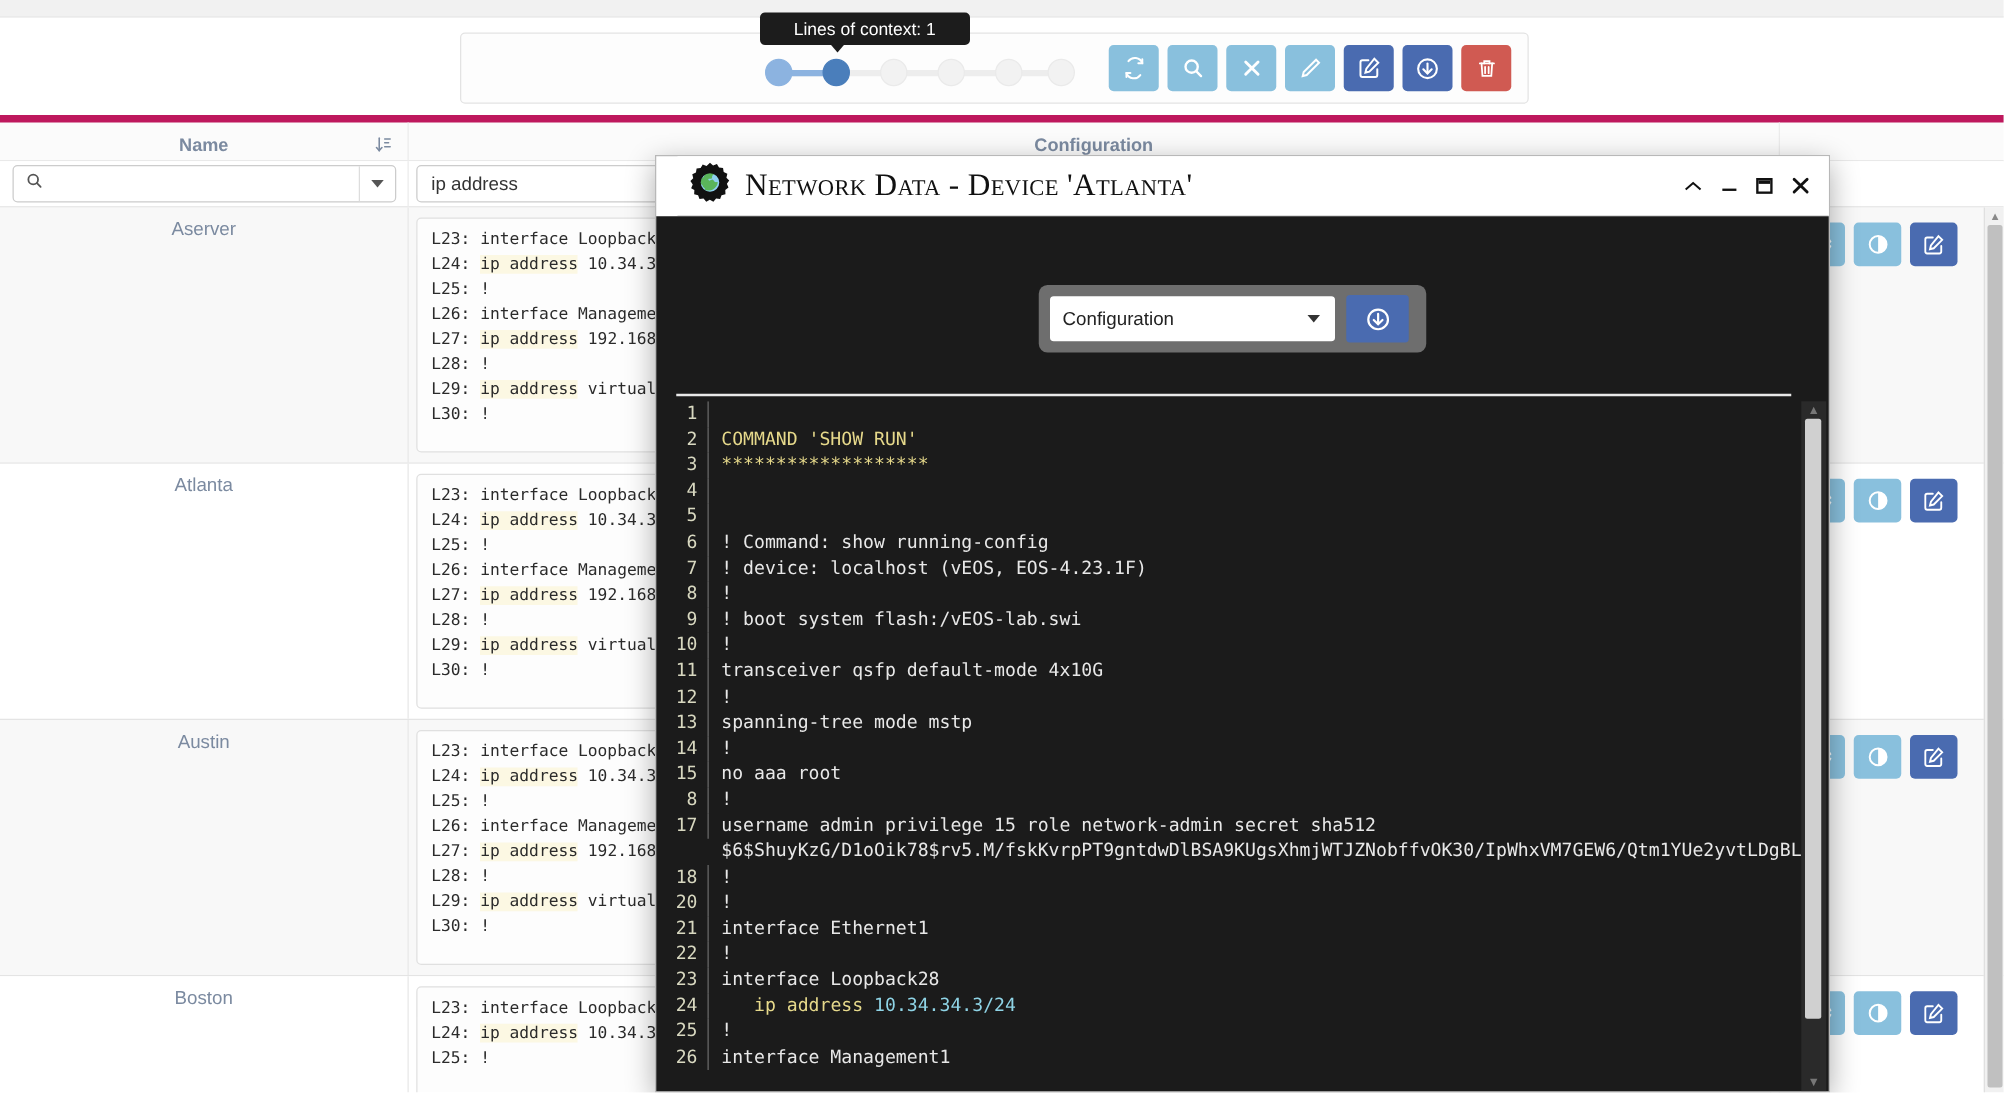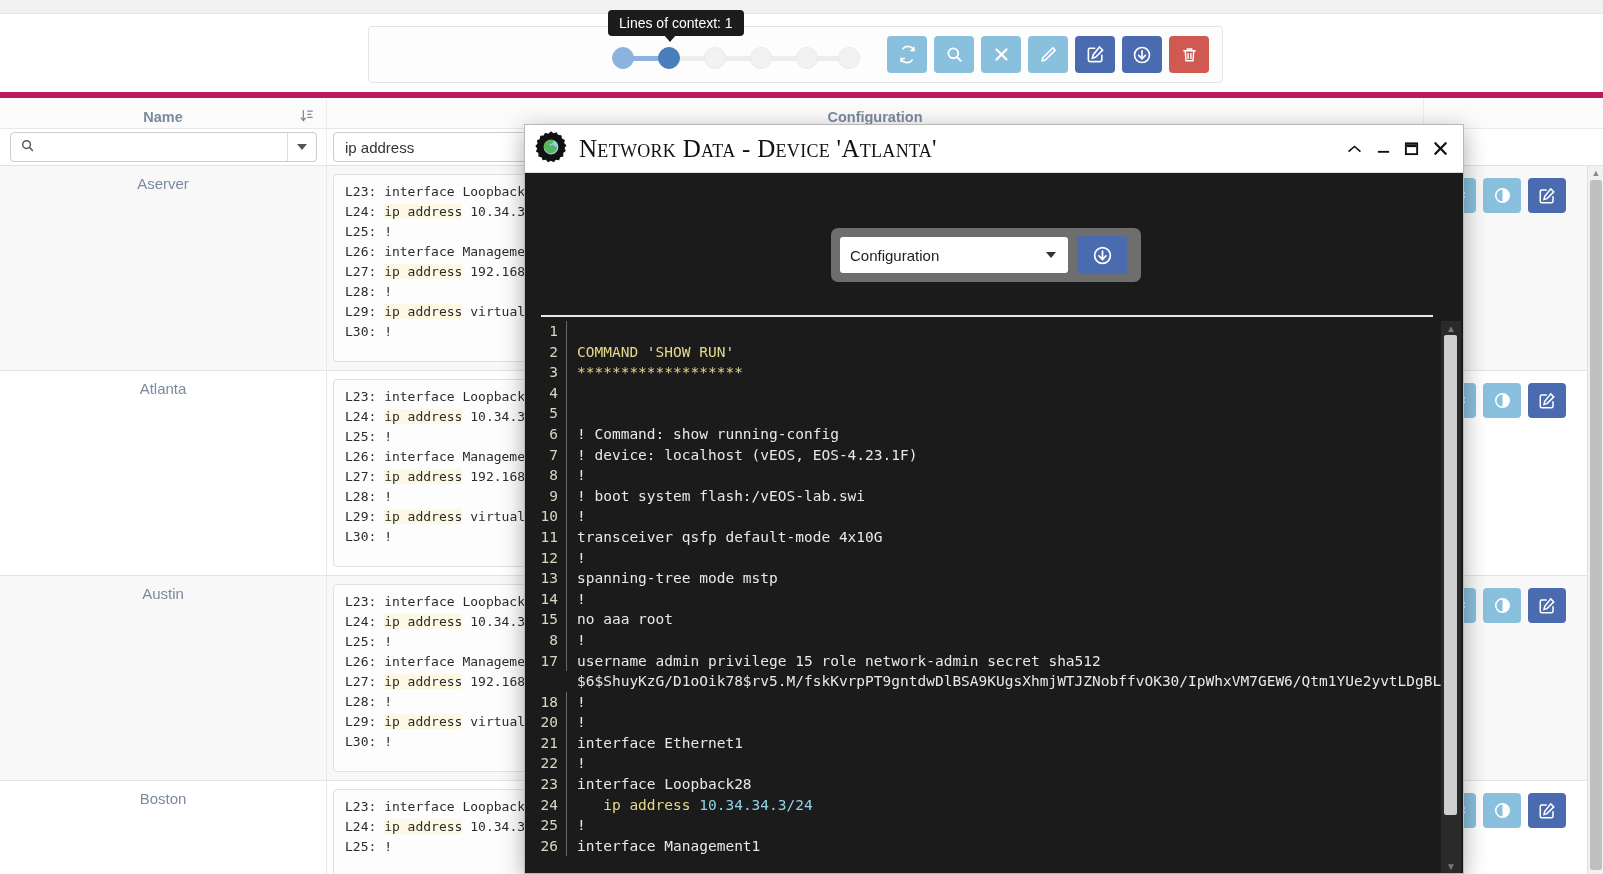--- a/index.html
+++ b/index.html
@@ -55,21 +55,21 @@
   .dot.d0 { left: 0px;   background: #8cb3e0; border-color: #8cb3e0; }
   .dot.d1 { left: 46px;  background: #4a7ebb; border-color: #4a7ebb; }
   .dot.d2 { left: 92px; }
   .dot.d3 { left: 138px; }
   .dot.d4 { left: 184px; }
   .dot.d5 { left: 226px; }
 
   .tooltip {
     position: absolute; left: 608px; top: 10px;
     background: #1c1c1c; color: #fff; font-size: 14px;
-    padding: 5px 11px; border-radius: 4px; white-space: nowrap;
+    padding: 5px 27px; border-radius: 4px; white-space: nowrap;
   }
   .tooltip::after {
     content: ""; position: absolute; left: 56px; bottom: -6px;
     width: 0; height: 0; border-left: 6px solid transparent;
     border-right: 6px solid transparent; border-top: 7px solid #1c1c1c;
   }
 
   
   .btn-row { position: absolute; left: 518px; top: 9px; display: flex; gap: 7px; }
   .tbtn {
@@ -159,21 +159,21 @@
 
   
   .modal {
     position: absolute; left: 524px; top: 124px; width: 940px; height: 750px;
     background: #fff; border: 1px solid #b8b8b8;
     box-shadow: 0 6px 22px rgba(0,0,0,.33);
     display: flex; flex-direction: column;
   }
   .modal-head {
     height: 48px; display: flex; align-items: center; padding: 0 10px 0 8px;
-    background: #fff; border-bottom: 1px solid #ddd; flex: 0 0 48px;
+    background: #fff; border-bottom: 1px solid #ddd; flex: 0 0 48px; margin-left: 17px;
   }
   .modal-title {
     font-family: "Liberation Serif", serif;
     font-variant: small-caps; font-size: 25px; color: #111;
     margin-left: 10px; letter-spacing: .3px; white-space: nowrap;
   }
   .win-ctrls { margin-left: auto; display: flex; align-items: center; gap: 13px; padding-right: 4px; }
   .wc { color: #111; display: flex; align-items: center; justify-content: center; }
 
   .modal-body { flex: 1; background: #1b1b1b; position: relative; overflow: hidden; }

